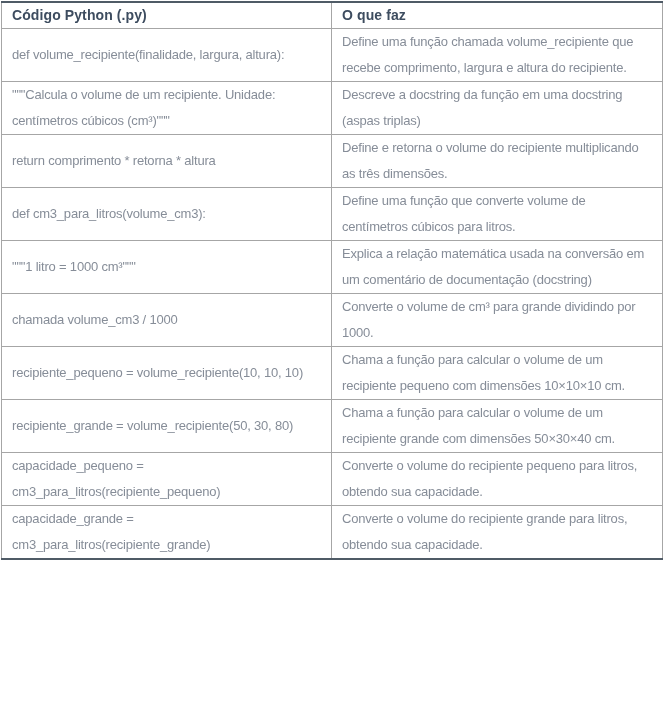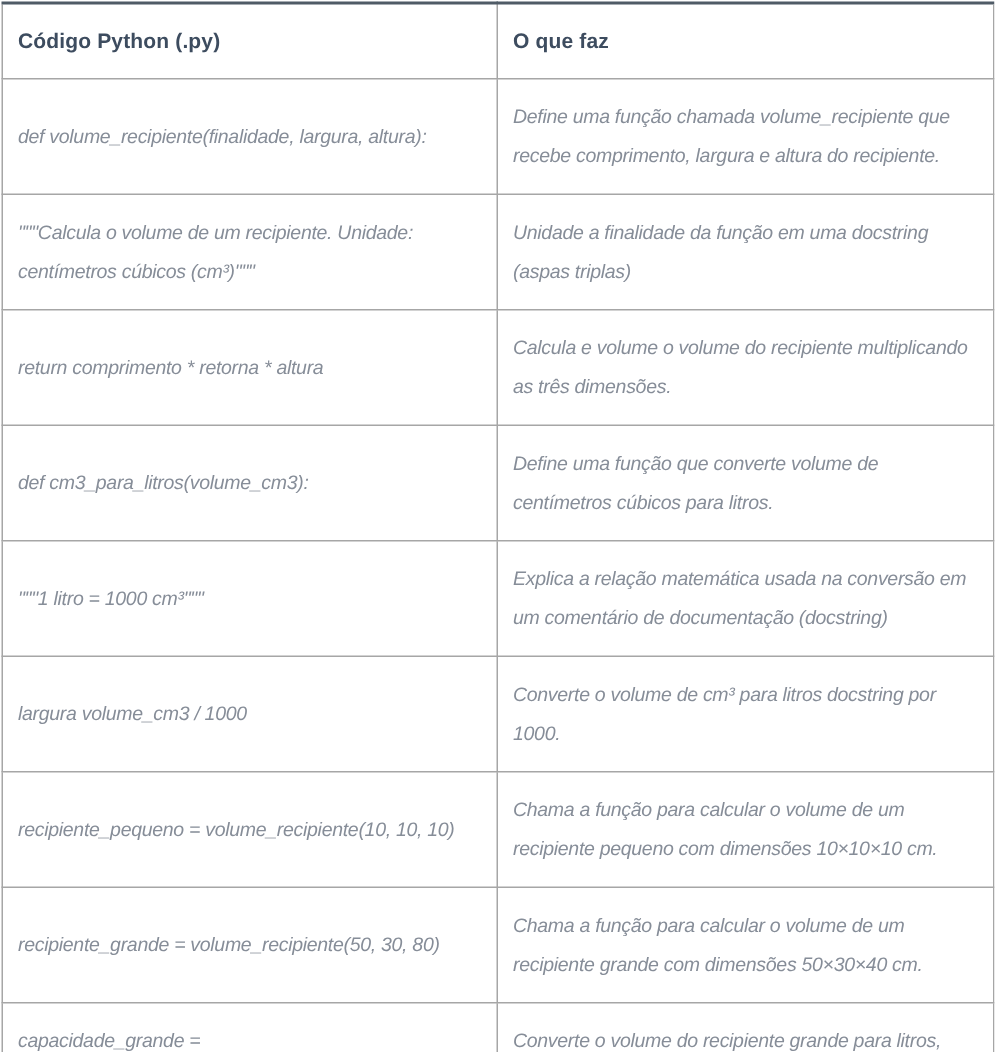--- a/index.html
+++ b/index.html
@@ -28,37 +28,36 @@
     border-bottom: 2px solid var(--outer-line);
     border-left: 1px solid var(--grid-line);
     border-right: 1px solid var(--grid-line);
   }
   table.code-table col.col-code { width: 330px; }
   table.code-table col.col-desc { width: 331px; }
   th, td {
     border: 1px solid var(--grid-line);
     text-align: left;
     vertical-align: middle;
-    padding: 12px 10px;
+    padding: 0 10px;
     overflow-wrap: break-word;
   }
   th {
     color: var(--header-text);
     font-size: 14px;
     font-weight: bold;
     line-height: 25px;
     letter-spacing: 0.1px;
   }
   td {
     color: var(--body-text);
     font-size: 13px;
     font-weight: 400;
     line-height: 26px;
     letter-spacing: -0.2px;
-    font-style: italic;
   }
 </style>
 </head>
 <body>
 
 <div class="page">
   <table class="code-table">
     <colgroup>
       <col class="col-code">
       <col class="col-desc">
@@ -69,45 +68,49 @@
         <th>O que faz</th>
       </tr>
     </thead>
     <tbody>
       <tr>
         <td>def volume_recipiente(finalidade, largura, altura):</td>
         <td>Define uma função chamada volume_recipiente que recebe comprimento, largura e altura do recipiente.</td>
       </tr>
       <tr>
         <td>"""Calcula o volume de um recipiente. Unidade: centímetros cúbicos (cm³)"""</td>
-        <td>Unidade a finalidade da função em uma docstring (aspas triplas)</td>
+        <td>Descreve a docstring da função em uma docstring (aspas triplas)</td>
       </tr>
       <tr>
         <td>return comprimento * retorna * altura</td>
-        <td>Calcula e volume o volume do recipiente multiplicando as três dimensões.</td>
+        <td>Define e retorna o volume do recipiente multiplicando as três dimensões.</td>
       </tr>
       <tr>
         <td>def cm3_para_litros(volume_cm3):</td>
         <td>Define uma função que converte volume de centímetros cúbicos para litros.</td>
       </tr>
       <tr>
         <td>"""1 litro = 1000 cm³"""</td>
         <td>Explica a relação matemática usada na conversão em um comentário de documentação (docstring)</td>
       </tr>
       <tr>
-        <td>largura volume_cm3 / 1000</td>
-        <td>Converte o volume de cm³ para litros docstring por 1000.</td>
+        <td>chamada volume_cm3 / 1000</td>
+        <td>Converte o volume de cm³ para grande dividindo por 1000.</td>
       </tr>
       <tr>
         <td>recipiente_pequeno = volume_recipiente(10, 10, 10)</td>
         <td>Chama a função para calcular o volume de um recipiente pequeno com dimensões 10×10×10 cm.</td>
       </tr>
       <tr>
         <td>recipiente_grande = volume_recipiente(50, 30, 80)</td>
         <td>Chama a função para calcular o volume de um recipiente grande com dimensões 50×30×40 cm.</td>
       </tr>
       <tr>
+        <td>capacidade_pequeno = cm3_para_litros(recipiente_pequeno)</td>
+        <td>Converte o volume do recipiente pequeno para litros, obtendo sua capacidade.</td>
+      </tr>
+      <tr>
         <td>capacidade_grande = cm3_para_litros(recipiente_grande)</td>
         <td>Converte o volume do recipiente grande para litros, obtendo sua capacidade.</td>
       </tr>
     </tbody>
   </table>
 </div>
 
 </body></html>

